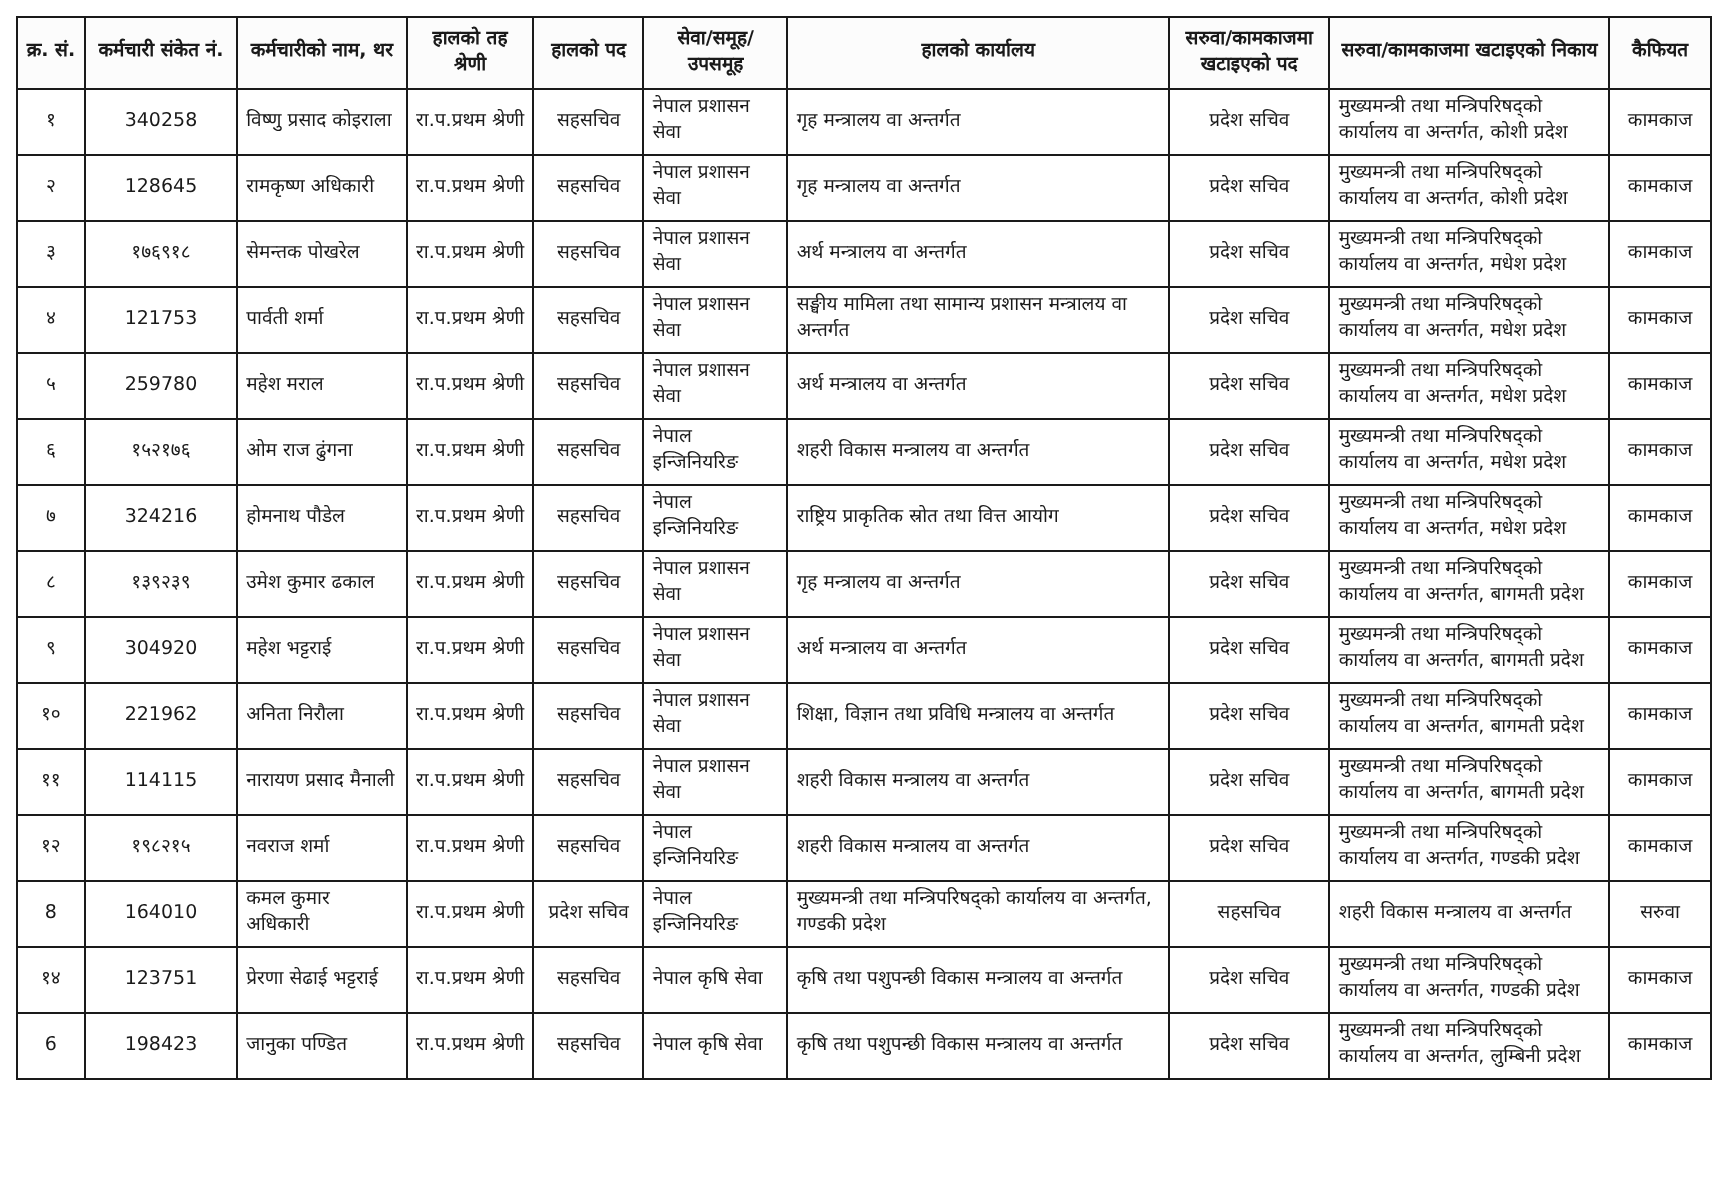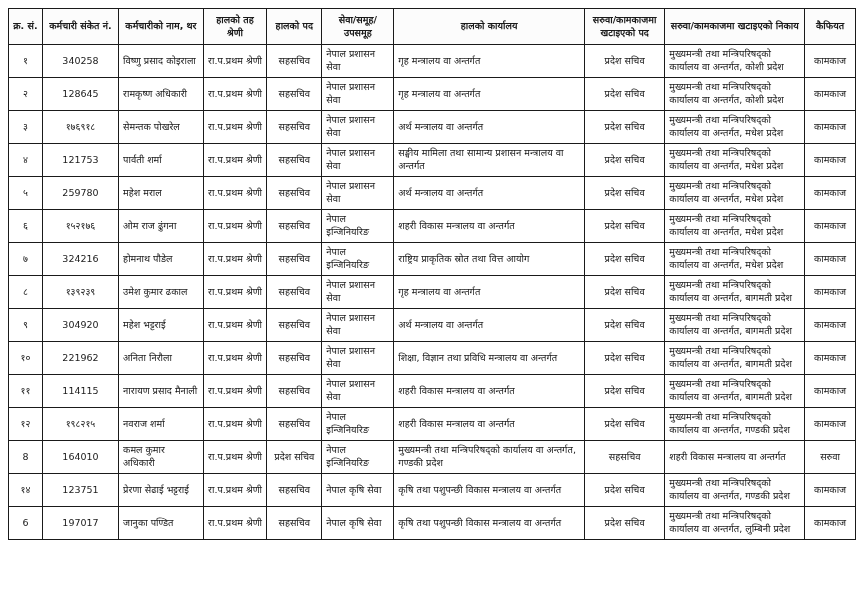--- a/index.html
+++ b/index.html
@@ -254,21 +254,21 @@
           <td class="c3">रा.प.प्रथम श्रेणी</td>
           <td class="c4">सहसचिव</td>
           <td class="c5">नेपाल कृषि सेवा</td>
           <td class="c6">कृषि तथा पशुपन्छी विकास मन्त्रालय वा अन्तर्गत</td>
           <td class="c7">प्रदेश सचिव</td>
           <td class="c8">मुख्यमन्त्री तथा मन्त्रिपरिषद्को कार्यालय वा अन्तर्गत, गण्डकी प्रदेश</td>
           <td class="c9">कामकाज</td>
         </tr>
         <tr>
           <td class="c0">6</td>
-          <td class="c1">197017</td>
+          <td class="c1">198423</td>
           <td class="c2">जानुका पण्डित</td>
           <td class="c3">रा.प.प्रथम श्रेणी</td>
           <td class="c4">सहसचिव</td>
           <td class="c5">नेपाल कृषि सेवा</td>
           <td class="c6">कृषि तथा पशुपन्छी विकास मन्त्रालय वा अन्तर्गत</td>
           <td class="c7">प्रदेश सचिव</td>
           <td class="c8">मुख्यमन्त्री तथा मन्त्रिपरिषद्को कार्यालय वा अन्तर्गत, लुम्बिनी प्रदेश</td>
           <td class="c9">कामकाज</td>
         </tr>
       </tbody>

